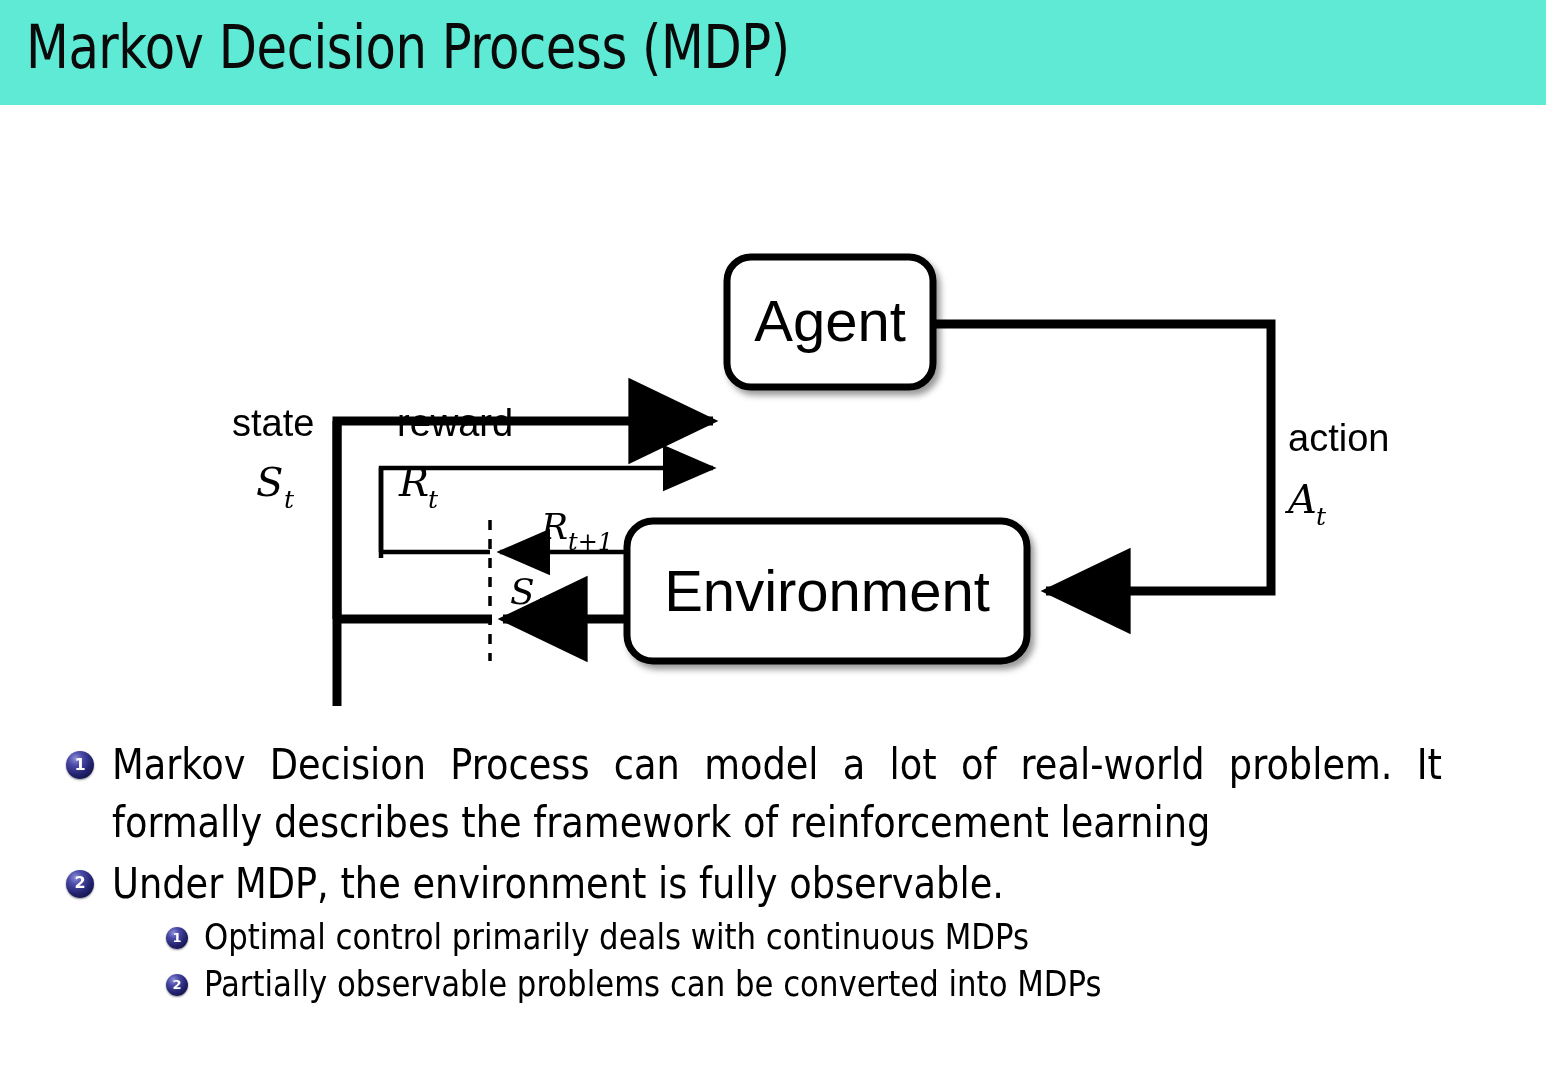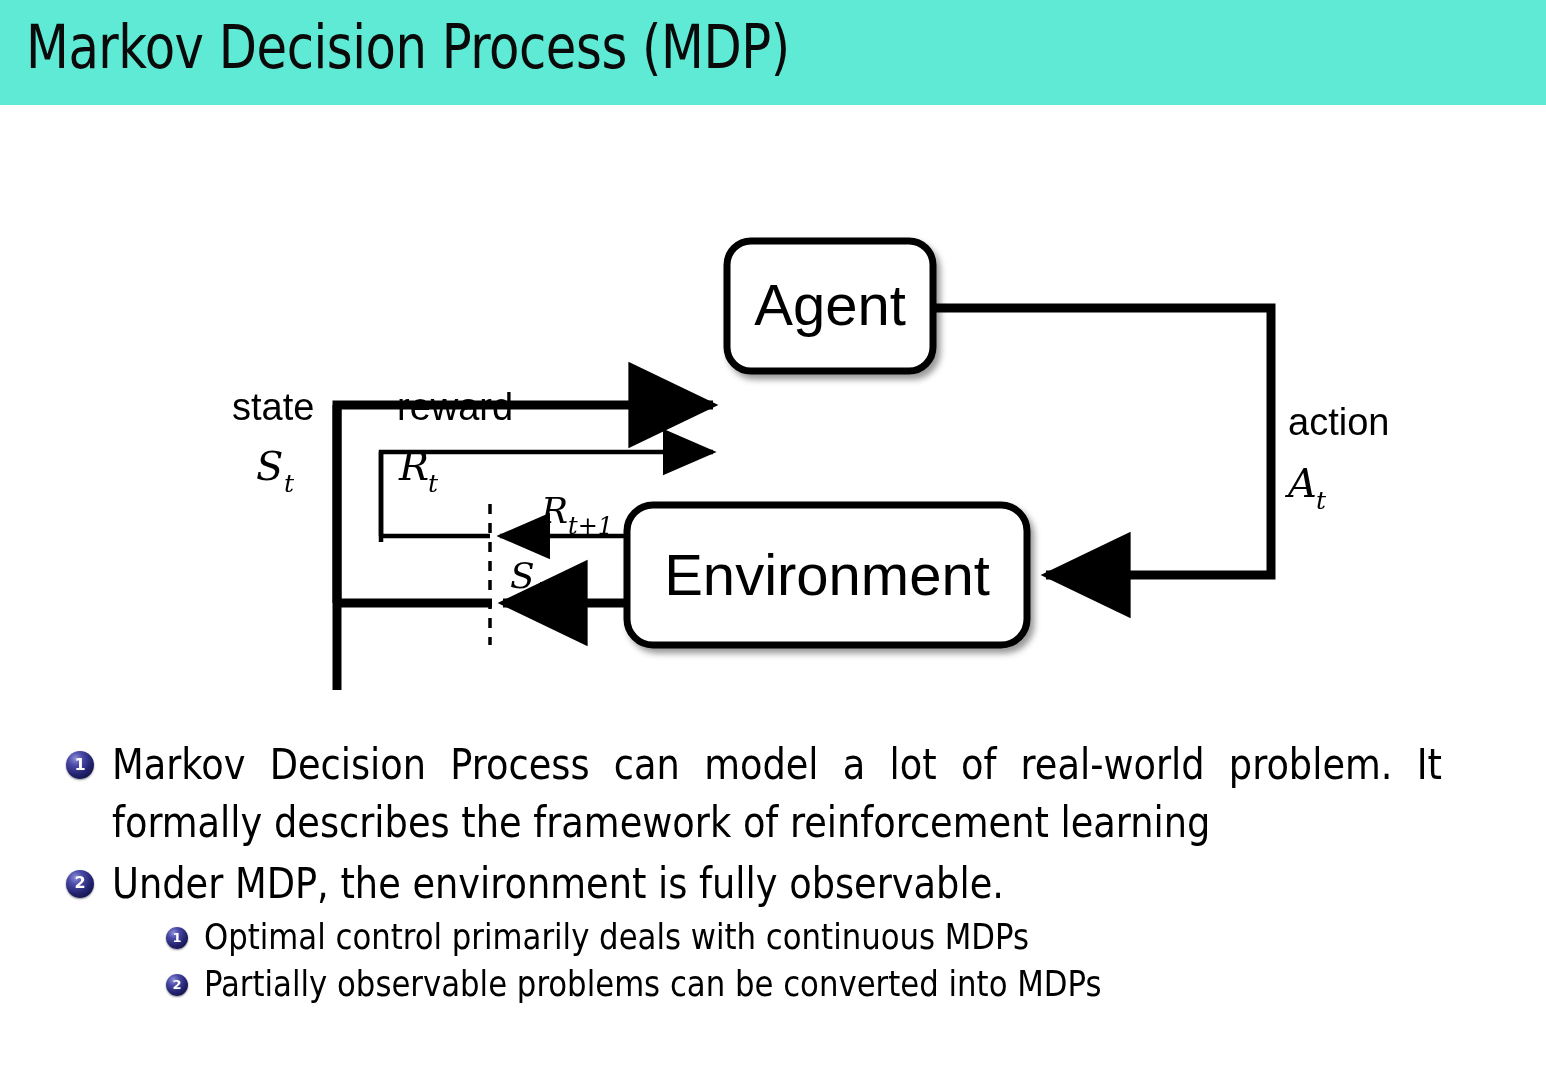--- a/index.html
+++ b/index.html
@@ -37,21 +37,21 @@
     color: #0a0a0a;
     white-space: nowrap;
     transform: scaleX(0.92);
     transform-origin: left center;
   }
 
   
   #diagram-wrap {
     position: absolute;
     left: 0;
-    top: 120px;
+    top: 136px;
     width: 1546px;
     height: 570px;
   }
   #mdp-diagram {
     display: block;
   }
 
   
   #bullet-list {
     position: absolute;

